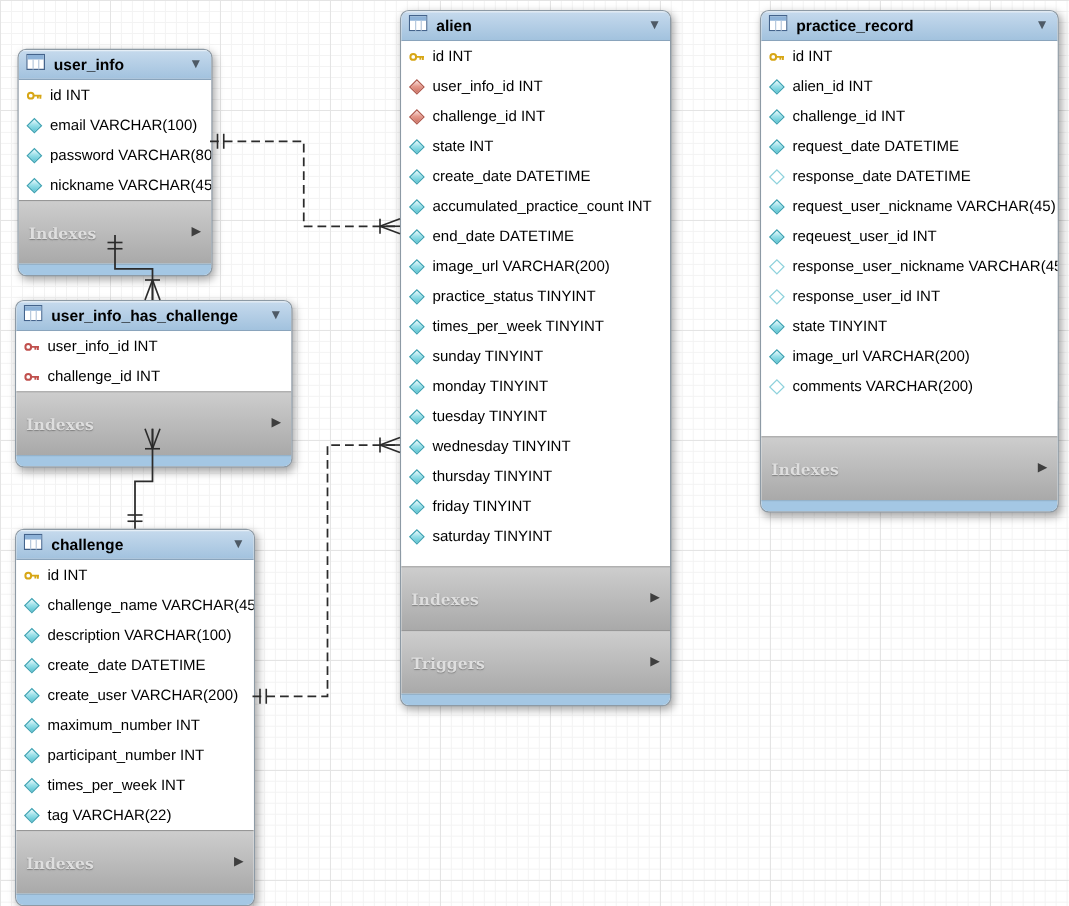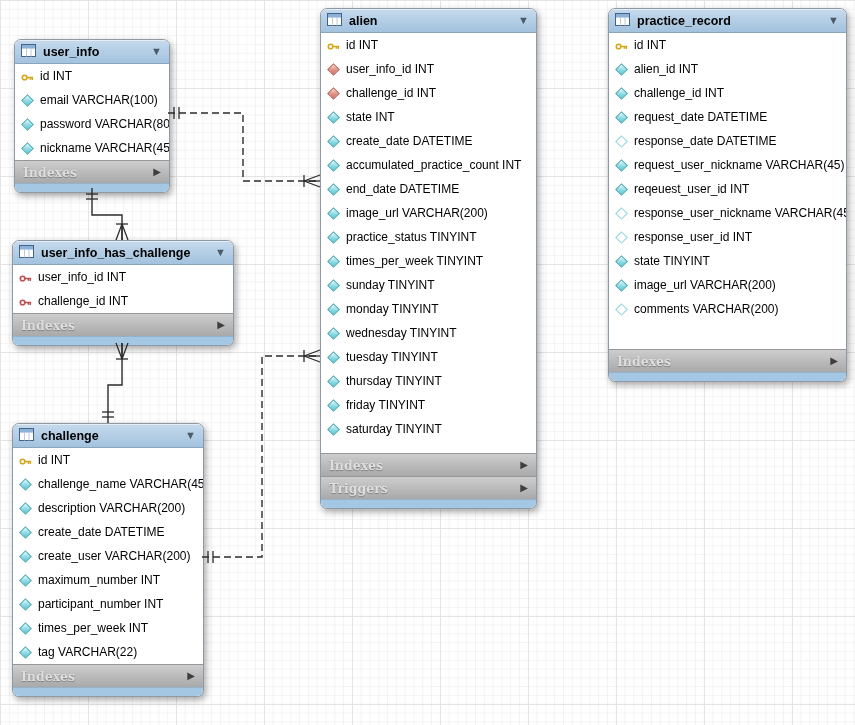--- a/index.html
+++ b/index.html
@@ -41,21 +41,21 @@
   }
   .ic-diamond{background:linear-gradient(135deg,#eefcfe 0%,#9be0e9 45%,#56c3d2 100%);border:1px solid #3fa3b3;}
   .ic-diamond-hollow{background:#ffffff;border:1px solid #8fd2dc;}
   .ic-diamond-red{background:linear-gradient(135deg,#fbe3df 0%,#e69a8d 45%,#cd6f60 100%);border:1px solid #b05a4e;}
   .ic-key-primary{color:#d7a616;width:13px;height:13px;}
   .ic-key-pkfk{color:#c0504d;width:13px;height:13px;}
   .section-row{
     height:22px;
     background:linear-gradient(#cdcdcd,#a9a9a9);
     border-top:1px solid #979797;
-    display:flex;align-items:center;padding:0 8px;
+    display:flex;align-items:center;padding:14px 8px;
   }
   .section-label{
     font-family:"DejaVu Serif", serif;
     font-weight:bold;font-size:12.5px;color:#dedede;
     text-shadow:0 1px 1px #7e7e7e;flex:1;
   }
   .section-arrow{color:#3f3f3f;font-size:10px;line-height:1;}
   .table-footer{height:8px;background:#a4c7e4;border-top:1px solid #94b2ca;}
   #rel-layer{position:absolute;left:0;top:0;pointer-events:none;}
   #rel-layer polyline, #rel-layer line{stroke:#2b2b2b;fill:none;}
@@ -163,21 +163,21 @@
               <path d="M5.9 6.5 H12.2 M9.3 6.5 V8.8 M11.3 6.5 V9" stroke="currentColor" stroke-width="1.5" fill="none"></path>
             </svg></span>
     <span class="col-text">id INT</span>
   </div>
         <div class="col-row">
     <span class="col-icon ic-diamond"></span>
     <span class="col-text">challenge_name VARCHAR(45)</span>
   </div>
         <div class="col-row">
     <span class="col-icon ic-diamond"></span>
-    <span class="col-text">description VARCHAR(200)</span>
+    <span class="col-text">description VARCHAR(100)</span>
   </div>
         <div class="col-row">
     <span class="col-icon ic-diamond"></span>
     <span class="col-text">create_date DATETIME</span>
   </div>
         <div class="col-row">
     <span class="col-icon ic-diamond"></span>
     <span class="col-text">create_user VARCHAR(200)</span>
   </div>
         <div class="col-row">
@@ -265,25 +265,25 @@
         <div class="col-row">
     <span class="col-icon ic-diamond"></span>
     <span class="col-text">sunday TINYINT</span>
   </div>
         <div class="col-row">
     <span class="col-icon ic-diamond"></span>
     <span class="col-text">monday TINYINT</span>
   </div>
         <div class="col-row">
     <span class="col-icon ic-diamond"></span>
+    <span class="col-text">tuesday TINYINT</span>
+  </div>
+        <div class="col-row">
+    <span class="col-icon ic-diamond"></span>
     <span class="col-text">wednesday TINYINT</span>
-  </div>
-        <div class="col-row">
-    <span class="col-icon ic-diamond"></span>
-    <span class="col-text">tuesday TINYINT</span>
   </div>
         <div class="col-row">
     <span class="col-icon ic-diamond"></span>
     <span class="col-text">thursday TINYINT</span>
   </div>
         <div class="col-row">
     <span class="col-icon ic-diamond"></span>
     <span class="col-text">friday TINYINT</span>
   </div>
         <div class="col-row">

